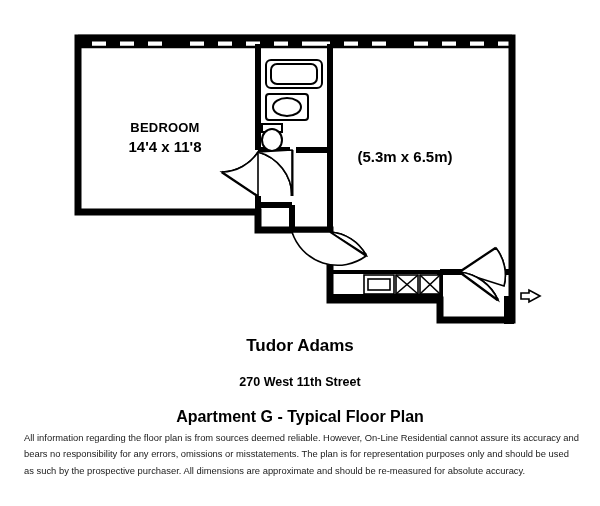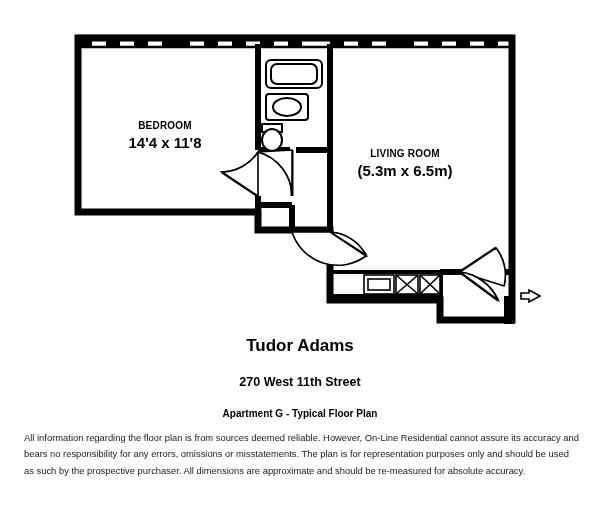--- a/index.html
+++ b/index.html
@@ -34,38 +34,38 @@
     top: 119px;
     width: 170px;
     font-size: 13.5px;
   }
   #living-label {
     left: 305px;
     top: 147px;
     width: 200px;
     font-size: 13.5px;
   }
-  .room-name { font-size: 10px; letter-spacing: 0.2px; }
+  .room-name { font-size: 13px; letter-spacing: 0.2px; }
   .room-dims { font-size: 15px; }
 
   #credit-block {
     position: absolute;
     left: 0;
     top: 336px;
     width: 600px;
     text-align: center;
   }
   #credit-block .line {
     font-weight: bold;
     font-size: 12.5px;
     margin-bottom: 19px;
   }
   #credit-block .line.agent { font-size: 17px; }
   #credit-block .line.addr { font-size: 12.5px; }
-  #credit-block .line.plan { font-size: 10px; margin-bottom: 0; }
+  #credit-block .line.plan { font-size: 16px; margin-bottom: 0; }
 
   #disclaimer {
     position: absolute;
     left: 24px;
     top: 430px;
     width: 556px;
     text-align: left;
     font-size: 9.4px;
     line-height: 1.75;
     color: #1a1a1a;
@@ -178,21 +178,20 @@
 
   <rect x="504" y="296" width="10" height="28" fill="#000000"></rect>
 </svg>
 
 <div class="label" id="bedroom-label">
   <div class="room-name">BEDROOM</div>
   <div class="room-dims">14'4 x 11'8</div>
 </div>
 
 <div class="label" id="living-label">
-  <div class="room-name">LIVING ROOM</div>
   <div class="room-dims">(5.3m x 6.5m)</div>
 </div>
 
 <div id="credit-block">
   <div class="line agent">Tudor Adams</div>
   <div class="line addr">270 West 11th Street</div>
   <div class="line plan">Apartment G - Typical Floor Plan</div>
 </div>
 
 <div id="disclaimer">All information regarding the floor plan is from sources deemed reliable.  However, On-Line Residential cannot assure its accuracy and bears no responsibility for any errors, omissions or misstatements.  The plan is for representation purposes only and should be used as such by the prospective purchaser.  All dimensions are approximate and should be re-measured for absolute accuracy.</div>

